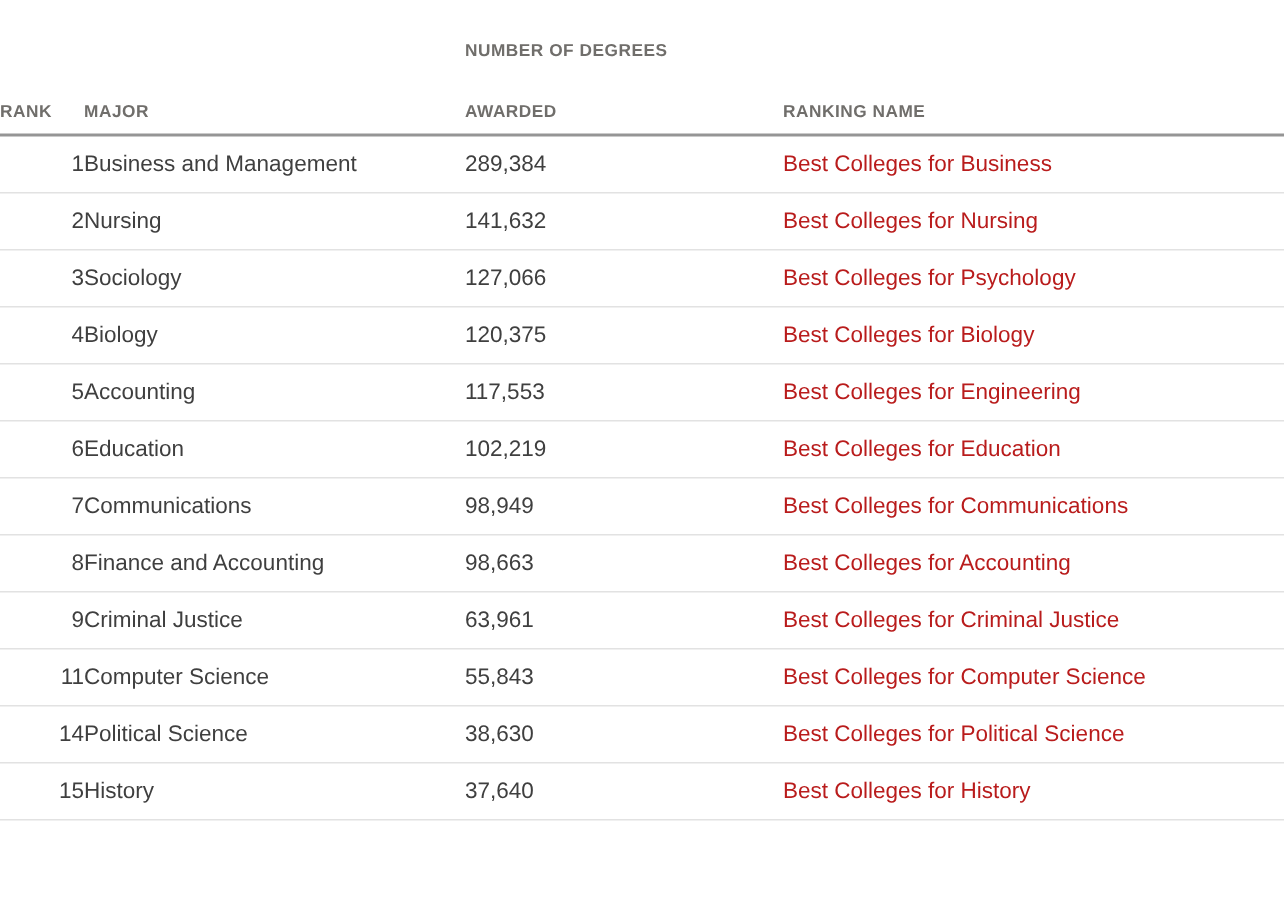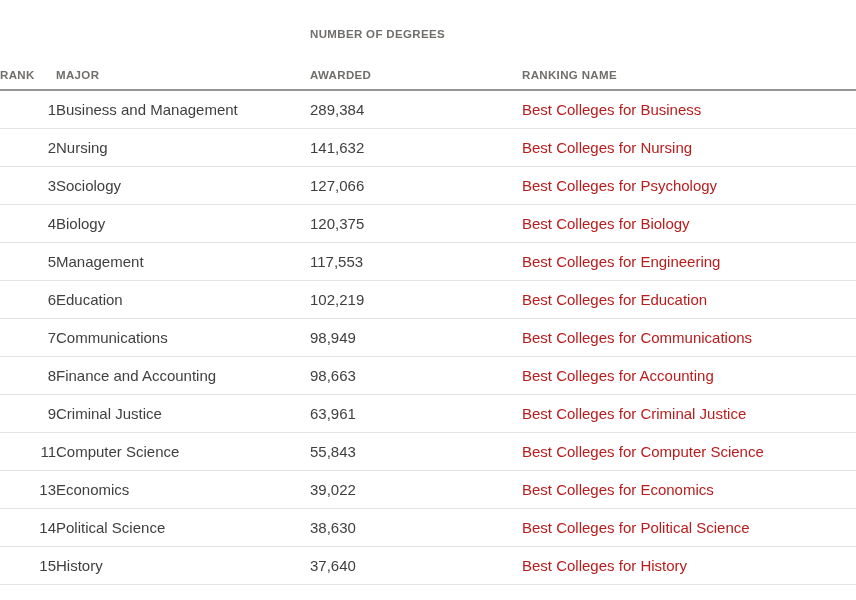--- a/index.html
+++ b/index.html
@@ -143,21 +143,21 @@
           <td class="cell-ranking"><a class="ranking-link" href="#">Best Colleges for Psychology</a></td>
         </tr>
         <tr class="data-row">
           <td class="cell-rank">4</td>
           <td class="cell-major">Biology</td>
           <td class="cell-degrees">120,375</td>
           <td class="cell-ranking"><a class="ranking-link" href="#">Best Colleges for Biology</a></td>
         </tr>
         <tr class="data-row">
           <td class="cell-rank">5</td>
-          <td class="cell-major">Management</td>
+          <td class="cell-major">Accounting</td>
           <td class="cell-degrees">117,553</td>
           <td class="cell-ranking"><a class="ranking-link" href="#">Best Colleges for Engineering</a></td>
         </tr>
         <tr class="data-row">
           <td class="cell-rank">6</td>
           <td class="cell-major">Education</td>
           <td class="cell-degrees">102,219</td>
           <td class="cell-ranking"><a class="ranking-link" href="#">Best Colleges for Education</a></td>
         </tr>
         <tr class="data-row">
@@ -178,26 +178,20 @@
           <td class="cell-degrees">63,961</td>
           <td class="cell-ranking"><a class="ranking-link" href="#">Best Colleges for Criminal Justice</a></td>
         </tr>
         <tr class="data-row">
           <td class="cell-rank">11</td>
           <td class="cell-major">Computer Science</td>
           <td class="cell-degrees">55,843</td>
           <td class="cell-ranking"><a class="ranking-link" href="#">Best Colleges for Computer Science</a></td>
         </tr>
         <tr class="data-row">
-          <td class="cell-rank">13</td>
-          <td class="cell-major">Economics</td>
-          <td class="cell-degrees">39,022</td>
-          <td class="cell-ranking"><a class="ranking-link" href="#">Best Colleges for Economics</a></td>
-        </tr>
-        <tr class="data-row">
           <td class="cell-rank">14</td>
           <td class="cell-major">Political Science</td>
           <td class="cell-degrees">38,630</td>
           <td class="cell-ranking"><a class="ranking-link" href="#">Best Colleges for Political Science</a></td>
         </tr>
         <tr class="data-row">
           <td class="cell-rank">15</td>
           <td class="cell-major">History</td>
           <td class="cell-degrees">37,640</td>
           <td class="cell-ranking"><a class="ranking-link" href="#">Best Colleges for History</a></td>

